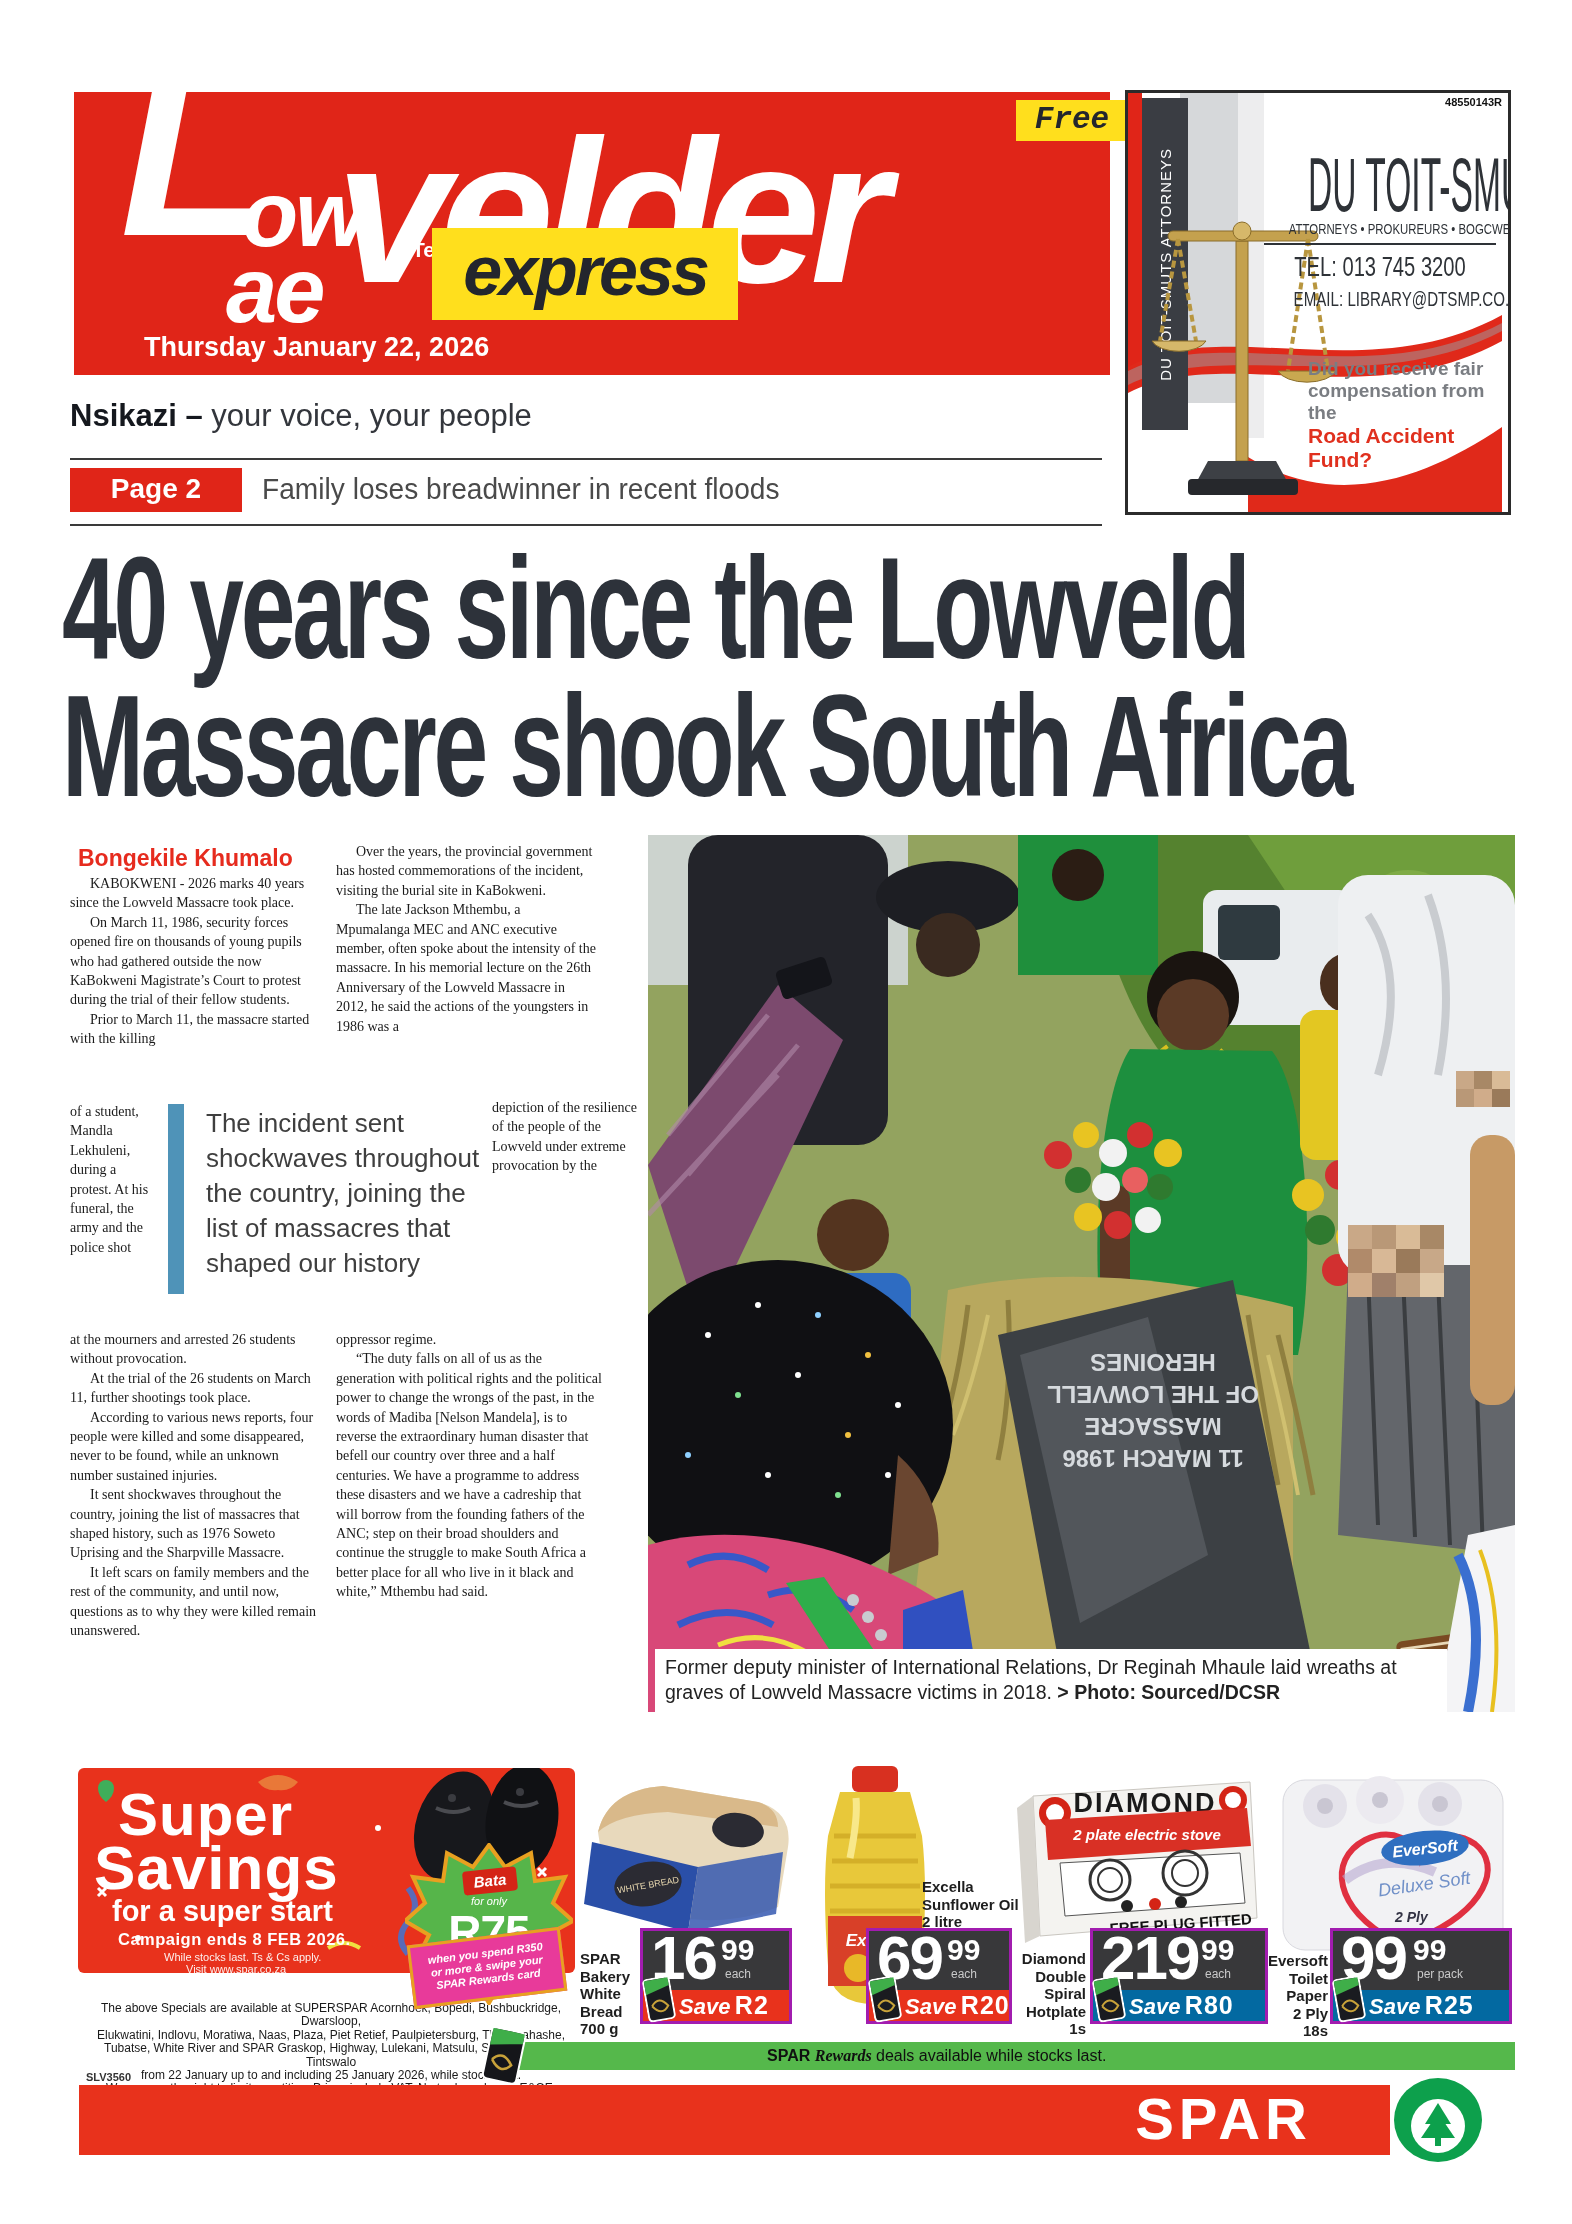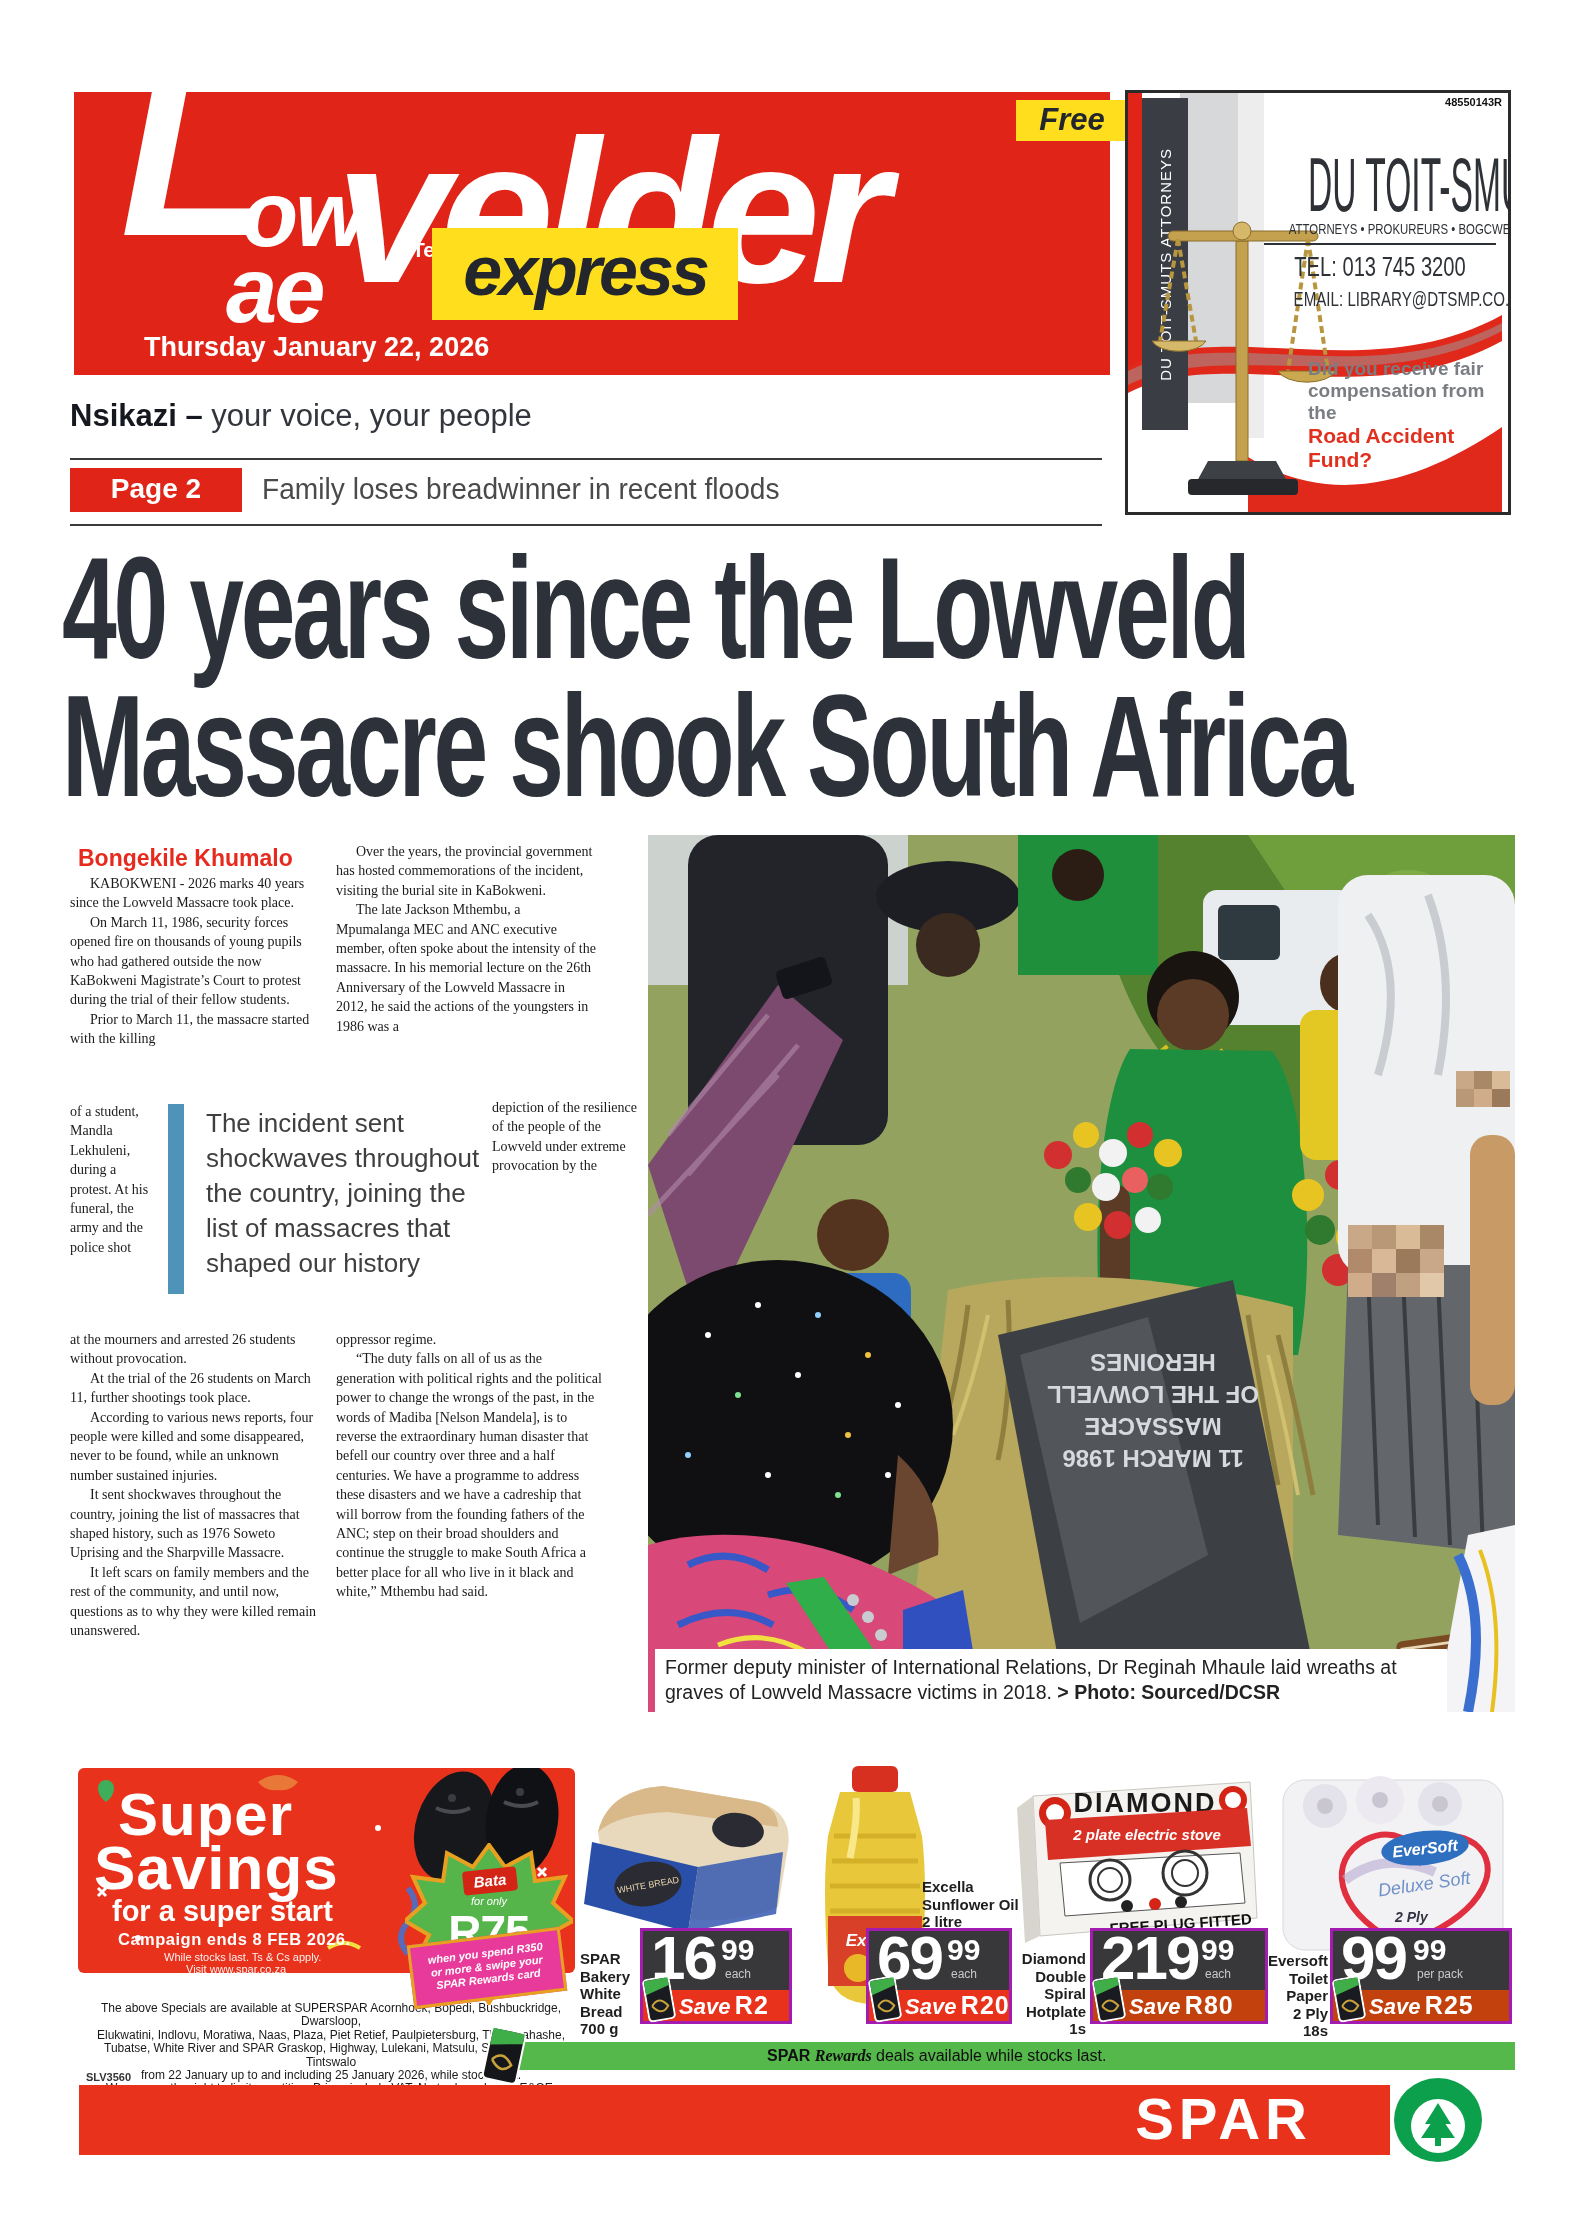--- a/index.html
+++ b/index.html
@@ -9,21 +9,21 @@
 
   
   .mast{left:74px;top:92px;width:1036px;height:283px;background:#e02518;}
   .mast-tel{left:338px;top:146px;color:#fff;font-weight:bold;font-size:21px;}
   .logo-l{left:46px;top:-58px;font-size:238px;font-weight:bold;font-style:italic;color:#fff;line-height:1;letter-spacing:-6px;}
   .logo-ow{left:168px;top:76px;font-size:92px;font-weight:bold;font-style:italic;color:#fff;line-height:1;letter-spacing:-3px;}
   .logo-ae{left:152px;top:152px;font-size:92px;font-weight:bold;font-style:italic;color:#fff;line-height:1;letter-spacing:-3px;}
   .logo-velder{left:262px;top:16px;font-size:205px;font-weight:bold;font-style:italic;color:#ffffff;line-height:1;letter-spacing:-10px;}
   .mast-date{left:70px;top:240px;color:#fff;font-weight:bold;font-size:27px;}
   .free-badge{left:1016px;top:100px;width:112px;height:41px;background:#ffdf1d;color:#23262d;
-    font-family:Liberation Sans, sans-serif;font-style:italic;font-weight:bold;font-size:31px;
+    font-family:Liberation Mono, monospace;font-style:italic;font-weight:bold;font-size:31px;
     text-align:center;line-height:40px;}
   .express-badge{left:432px;top:228px;width:306px;height:92px;background:#ffdf1d;color:#23262d;
     font-style:italic;font-weight:bold;font-size:70px;text-align:center;line-height:86px;letter-spacing:-3px;}
   .tagline{left:70px;top:398px;font-size:31px;color:#33363c;}
   .tagline b{color:#15181e;}
 
   
   .ad{left:1125px;top:90px;width:380px;height:419px;background:#fff;border:3px solid #2b2b2b;overflow:hidden;}
   .ad-code{top:3px;right:6px;font-size:11px;font-weight:bold;color:#111;z-index:6;}
   .ad-red-stripe{left:0;top:0;width:14px;height:292px;background:#e02518;}
@@ -90,21 +90,21 @@
   .pinkbox{left:410px;top:1936px;width:154px;height:64px;background:#e83a9a;border:3px solid #e8a020;
     transform:rotate(-7deg);color:#fff;font-size:11px;font-weight:bold;font-style:italic;text-align:center;
     line-height:13px;padding-top:8px;box-sizing:border-box;z-index:6;}
   .plabel{font-size:15px;line-height:17.5px;font-weight:bold;color:#1e1e1e;white-space:pre-line;}
   .price{background:#38383a;border:3px solid #a21caf;box-sizing:border-box;color:#fff;z-index:4;}
   .pint{left:8px;top:-4px;font-size:62px;font-weight:bold;letter-spacing:-2px;line-height:62px;}
   .pcents{top:2px;font-size:30px;font-weight:bold;}
   .punit{top:36px;font-size:12px;color:#c9c9c9;}
   .saveband{left:0;right:0;bottom:0;height:31px;color:#fff;padding-left:36px;box-sizing:border-box;line-height:30px;white-space:nowrap;}
   .band-red{background:#e8321c;}
-  .band-green{background:#c2410c;}
+  .band-green{background:#0369a1;}
   .savetxt{font-style:italic;font-weight:bold;font-size:22px;}
   .saveamt{font-weight:bold;font-size:25px;letter-spacing:1px;}
   .rcard{z-index:6;}
   .disc{left:82px;top:2002px;width:498px;text-align:center;font-size:12px;line-height:13.4px;color:#1a1a1a;}
   .disc-code{left:86px;top:2071px;font-size:11px;font-weight:bold;color:#333;}
   .greenstrip{left:495px;top:2042px;width:1020px;height:28px;background:#55b84b;line-height:28px;}
   .greenstrip .txt{position:absolute;left:272px;top:0;font-size:16px;color:#101010;}
   .greenstrip .b{font-weight:bold;}
   .greenstrip .scr{font-family:"Liberation Serif",serif;font-style:italic;font-weight:bold;}
   .footerband{left:79px;top:2085px;width:1311px;height:70px;background:#e8321c;color:#fff;text-align:right;

